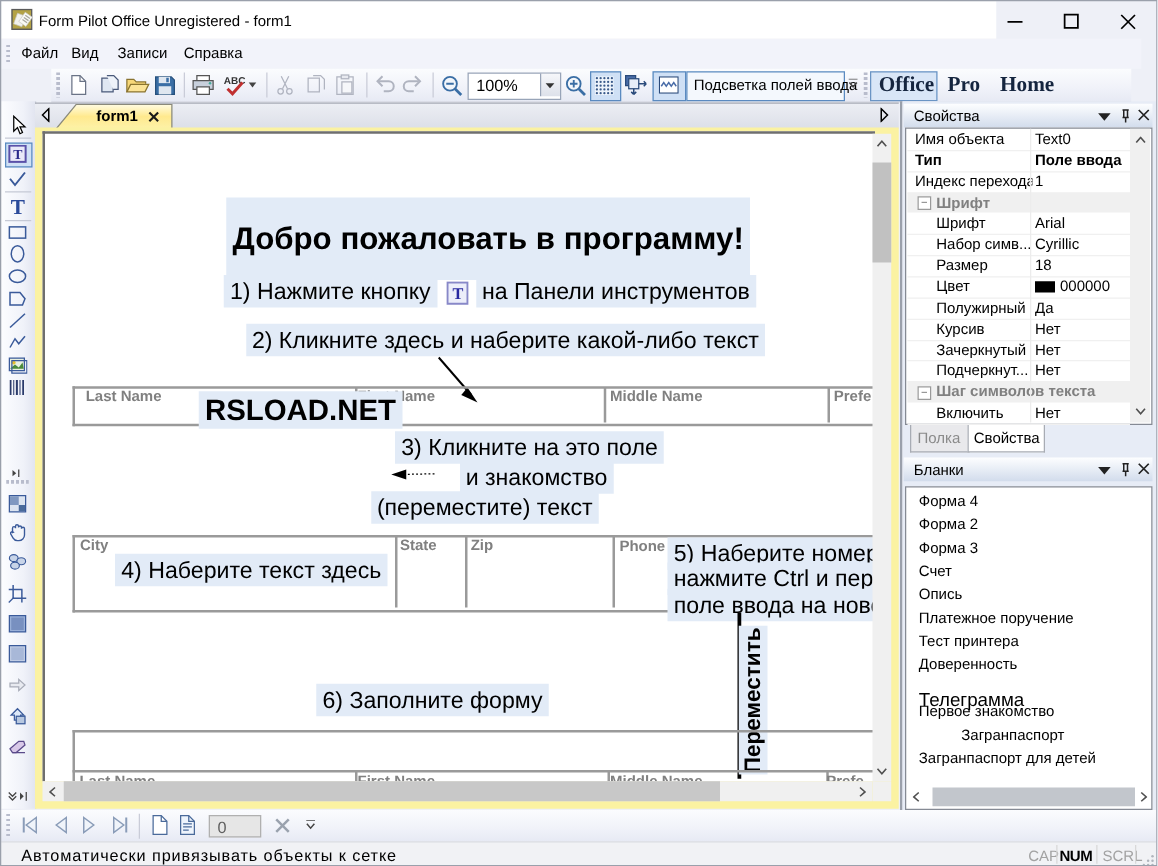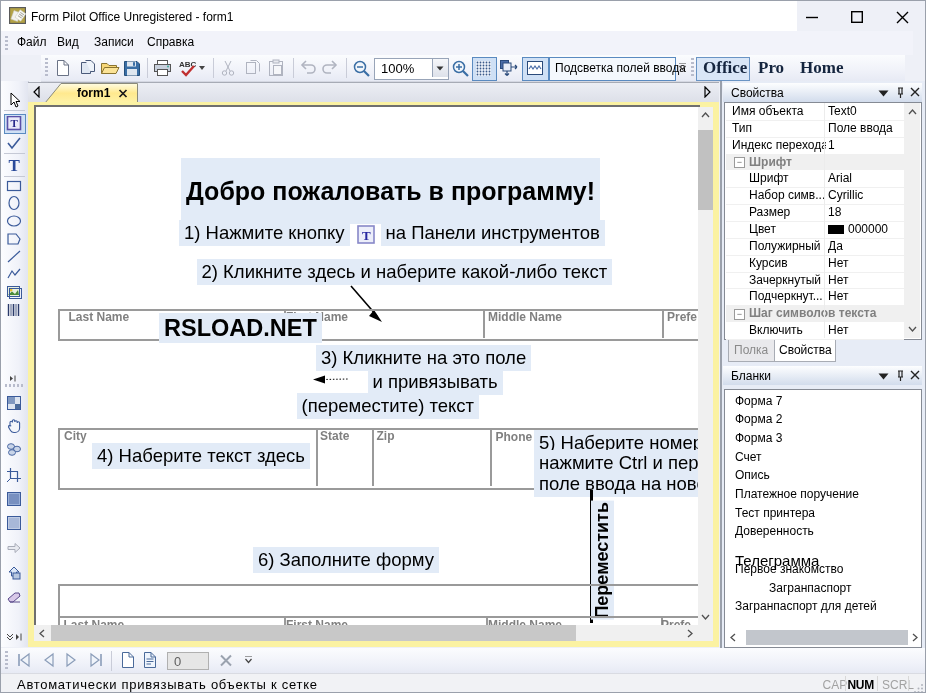--- a/index.html
+++ b/index.html
@@ -374,21 +374,21 @@
   <div class="in" style="left:22.5px;top:202px;width:700px;height:27.5px;border:2px solid #9a9a9a;border-right:none;"></div>
   <div class="in" style="left:248.5px;top:203px;width:2px;height:28px;background:#9a9a9a;"></div>
   <div class="in" style="left:447.5px;top:203px;width:2px;height:28px;background:#9a9a9a;"></div>
   <div class="in" style="left:626.5px;top:203px;width:2px;height:28px;background:#9a9a9a;"></div>
   <div class="in gr" style="left:33px;top:202.5px;">Last Name</div>
   <div class="in gr" style="left:250.5px;top:202.5px;">First Name</div>
   <div class="in gr" style="left:452.5px;top:202.5px;">Middle Name</div>
   <div class="in gr" style="left:631.5px;top:202.5px;">Prefe</div>
   <div class="in doctext hl" style="left:123.5px;top:206px;font-size:23.5px;font-weight:bold;padding:3px 5px;line-height:24px;">RSLOAD.NET</div>
   <div class="in doctext hl" style="left:280.5px;top:237.5px;padding:2px 5px;">3) Кликните на это поле</div>
-  <div class="in doctext hl" style="left:332px;top:261.5px;padding:2px 5px;">и привязывать</div>
+  <div class="in doctext hl" style="left:332px;top:261.5px;padding:2px 5px;">и знакомство</div>
   <div class="in doctext hl" style="left:261px;top:285.5px;padding:2px 5px;">(переместите) текст</div>
   <svg class="in" style="left:270px;top:264px;z-index:5" width="100" height="16" viewBox="0 0 100 16">
         <path d="M7 8.5 L19 4.5 L19 12.5 Z" fill="#000"></path>
         <line x1="17" y1="8.5" x2="43" y2="8" stroke="#000" stroke-width="1" stroke-dasharray="1.5 1.8"></line>
       </svg>
 
   <div class="in" style="left:22.5px;top:320.5px;width:700px;height:58.5px;border:2px solid #9a9a9a;border-right:none;"></div>
   <div class="in" style="left:280.5px;top:321.5px;width:2px;height:57px;background:#9a9a9a;"></div>
   <div class="in" style="left:336.5px;top:321.5px;width:2px;height:57px;background:#9a9a9a;"></div>
   <div class="in" style="left:454px;top:321.5px;width:2px;height:57px;background:#9a9a9a;"></div>
@@ -448,21 +448,21 @@
       </svg>
     <svg class="abs" style="left:187px;top:4px" width="10" height="10" viewBox="0 0 10 10">
         <path d="M1 1 L9 9 M9 1 L1 9" stroke="#222" stroke-width="1.4"></path>
       </svg>
   </div>
   <div class="abs pgrid" id="propgrid" style="left:2px;top:20.5px;width:196px;height:236px;">
       <div class="grow grpline" style="top:0.5px;">
         <span class="lab">Имя объекта</span>
         <span class="val">Text0</span>
       </div>
-      <div class="grow grpline" style="top:17.4px;">
+      <div class="grow grpline" style="top:17.4px;font-weight:bold;">
         <span class="lab">Тип</span>
         <span class="val">Поле ввода</span>
       </div>
       <div class="grow grpline" style="top:34.2px;">
         <span class="lab">Индекс перехода</span>
         <span class="val">1</span>
       </div>
       <div class="grow ggroup" style="top:51.1px;">
         <span style="position:absolute;left:8px;top:3.5px;width:9px;height:9px;border:1px solid #9a9a9a;background:#fff;font-size:9px;line-height:8px;text-align:center;color:#666;font-weight:normal;">−</span>
         <span class="lab2">Шрифт</span>
@@ -529,21 +529,21 @@
         <path d="M0.5 0.5 H10.5 L5.5 6.5 Z" fill="#222"></path>
       </svg>
     <svg class="abs" style="left:173px;top:4px" width="9" height="12" viewBox="0 0 9 12">
         <path d="M2 1 H7 M2 7 H7 M3 1 V7 M6 1 V7 M4.5 7 V11" stroke="#222" stroke-width="1.2" fill="none"></path>
       </svg>
     <svg class="abs" style="left:187px;top:4px" width="10" height="10" viewBox="0 0 10 10">
         <path d="M1 1 L9 9 M9 1 L1 9" stroke="#222" stroke-width="1.4"></path>
       </svg>
   </div>
   <div class="abs pgrid" id="blanks" style="left:2px;top:307.5px;width:196px;height:257px;">
-      <div class="abs" style="left:10px;top:4.0px;font-size:12px;white-space:nowrap;">Форма 7</div>
+      <div class="abs" style="left:10px;top:4.0px;font-size:12px;white-space:nowrap;">Форма 4</div>
       <div class="abs" style="left:10px;top:22.7px;font-size:12px;white-space:nowrap;">Форма 2</div>
       <div class="abs" style="left:10px;top:41.4px;font-size:12px;white-space:nowrap;">Форма 3</div>
       <div class="abs" style="left:10px;top:60.1px;font-size:12px;white-space:nowrap;">Счет</div>
       <div class="abs" style="left:10px;top:78.8px;font-size:12px;white-space:nowrap;">Опись</div>
       <div class="abs" style="left:10px;top:97.5px;font-size:12px;white-space:nowrap;">Платежное поручение</div>
       <div class="abs" style="left:10px;top:116.2px;font-size:12px;white-space:nowrap;">Тест принтера</div>
       <div class="abs" style="left:10px;top:134.9px;font-size:12px;white-space:nowrap;">Доверенность</div>
       <div class="abs" style="left:10px;top:162px;font-size:15px;white-space:nowrap;">Телеграмма</div>
       <div class="abs" style="left:10px;top:172.3px;font-size:12px;white-space:nowrap;">Первое знакомство</div>
       <div class="abs" style="left:10px;top:191.0px;font-size:12px;white-space:nowrap;margin-left:34px;">Загранпаспорт</div>

